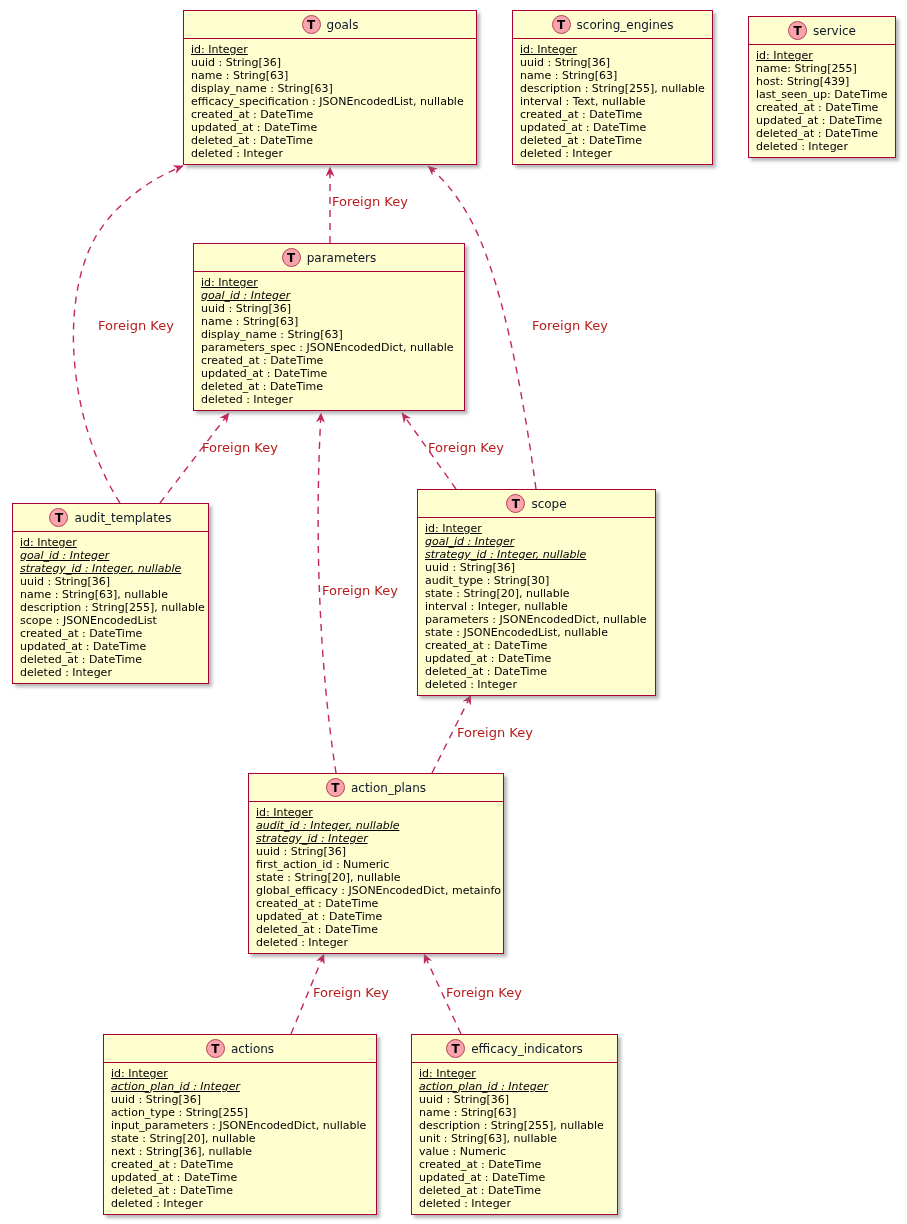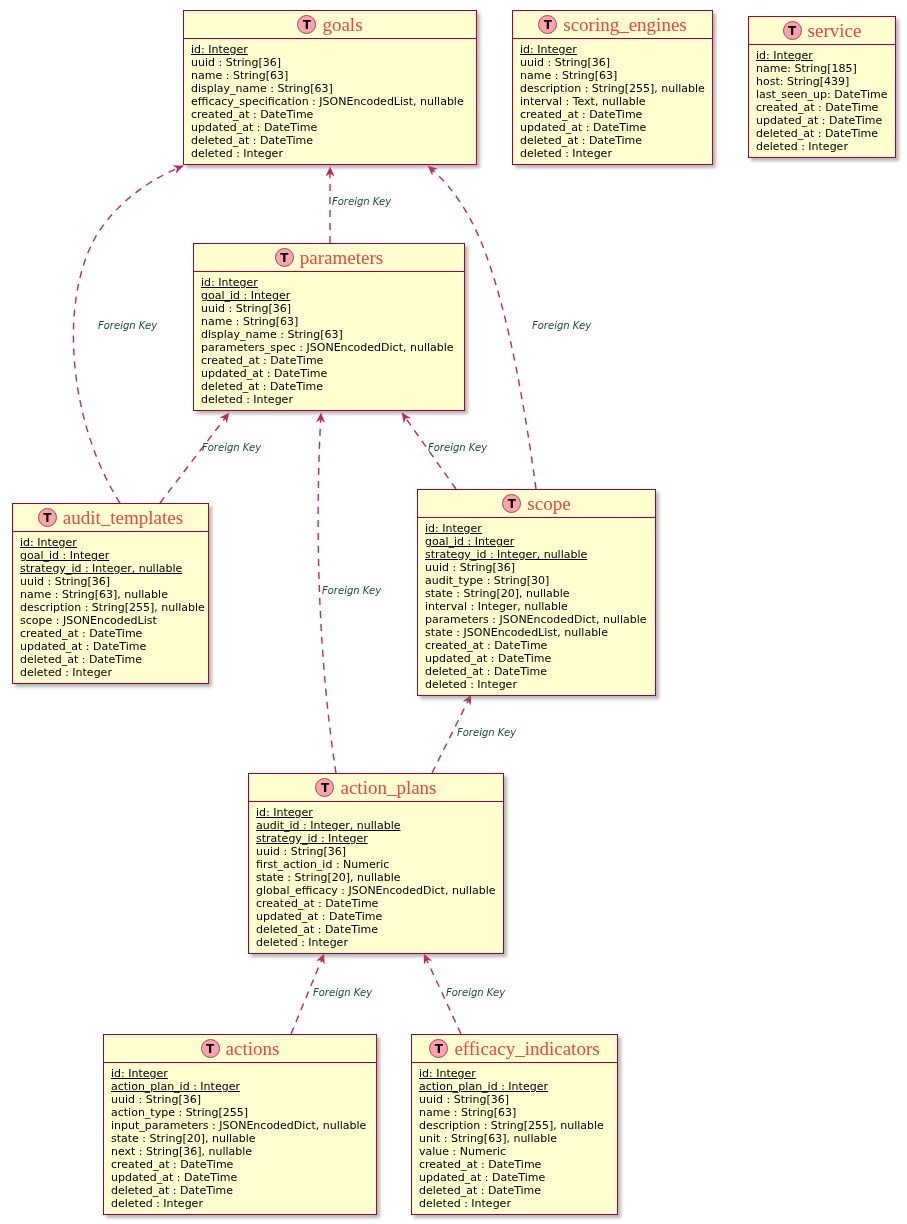--- a/index.html
+++ b/index.html
@@ -40,41 +40,39 @@
     box-sizing: border-box;
     display: flex;
     align-items: center;
     justify-content: center;
     font-size: 12px;
     font-weight: bold;
     color: #000000;
     flex: 0 0 auto;
   }
   .table-title {
-    font-size: 19px;
-    color: #ef4444;
+    font-size: 12px;
+    color: #0f172a;
     white-space: nowrap;
-    font-family: Liberation Serif, serif;
   }
   .table-body { padding: 4px 6px 4px 7px; }
   .field-row {
     font-size: 11px;
     line-height: 13px;
     color: #000000;
     white-space: nowrap;
   }
   .field-row.pk { text-decoration: underline; }
-  .field-row.fk { text-decoration: underline; }
+  .field-row.fk { text-decoration: underline; font-style: italic; }
   .fk-label {
     position: absolute;
-    font-size: 10px;
+    font-size: 13px;
     line-height: 14px;
-    color: #14532d;
+    color: #b91c1c;
     white-space: nowrap;
-    font-style: italic;
   }
 </style>
 </head>
 <body>
 
 <div id="diagram">
   <svg id="connector-layer" viewBox="0 0 907 1224" xmlns="http://www.w3.org/2000/svg">
     <defs>
       <marker id="arrowhead" markerWidth="11" markerHeight="10" refX="9.5" refY="4.5" orient="auto" markerUnits="userSpaceOnUse">
         <path d="M0,0 L10,4.5 L0,9 L3,4.5 z" fill="#C22762"></path>
@@ -127,21 +125,21 @@
           <div class="field-row">deleted : Integer</div>
         </div>
   </div>
       <div class="table" style="left: 748px; top: 16px; width: 148px;">
     <div class="table-header">
       <span class="type-icon">T</span>
       <span class="table-title">service</span>
     </div>
     <div class="table-body">
           <div class="field-row pk">id: Integer</div>
-          <div class="field-row">name: String[185]</div>
+          <div class="field-row">name: String[255]</div>
           <div class="field-row">host: String[439]</div>
           <div class="field-row">last_seen_up: DateTime</div>
           <div class="field-row">created_at : DateTime</div>
           <div class="field-row">updated_at : DateTime</div>
           <div class="field-row">deleted_at : DateTime</div>
           <div class="field-row">deleted : Integer</div>
         </div>
   </div>
       <div class="table" style="left: 193px; top: 243px; width: 272px;">
     <div class="table-header">
@@ -206,21 +204,21 @@
       <span class="type-icon">T</span>
       <span class="table-title">action_plans</span>
     </div>
     <div class="table-body">
           <div class="field-row pk">id: Integer</div>
           <div class="field-row fk">audit_id : Integer, nullable</div>
           <div class="field-row fk">strategy_id : Integer</div>
           <div class="field-row">uuid : String[36]</div>
           <div class="field-row">first_action_id : Numeric</div>
           <div class="field-row">state : String[20], nullable</div>
-          <div class="field-row">global_efficacy : JSONEncodedDict, nullable</div>
+          <div class="field-row">global_efficacy : JSONEncodedDict, metainfo</div>
           <div class="field-row">created_at : DateTime</div>
           <div class="field-row">updated_at : DateTime</div>
           <div class="field-row">deleted_at : DateTime</div>
           <div class="field-row">deleted : Integer</div>
         </div>
   </div>
       <div class="table" style="left: 103px; top: 1034px; width: 274px;">
     <div class="table-header">
       <span class="type-icon">T</span>
       <span class="table-title">actions</span>

